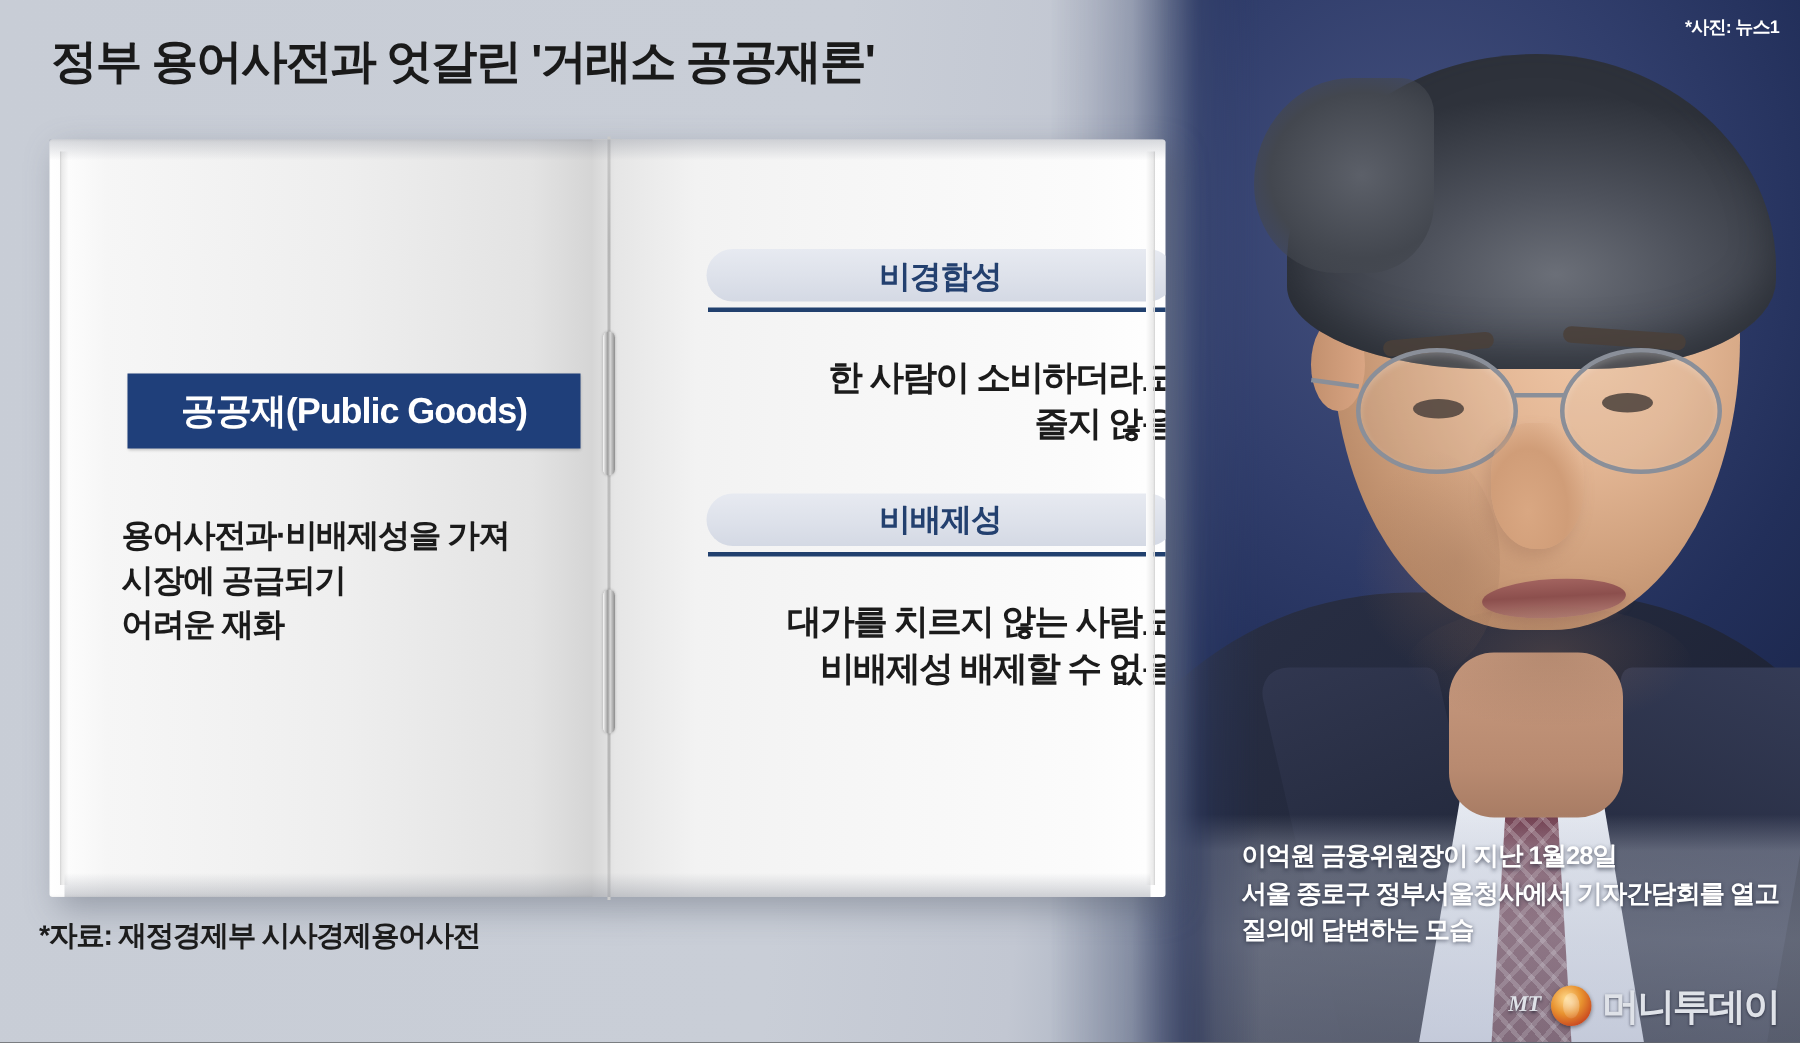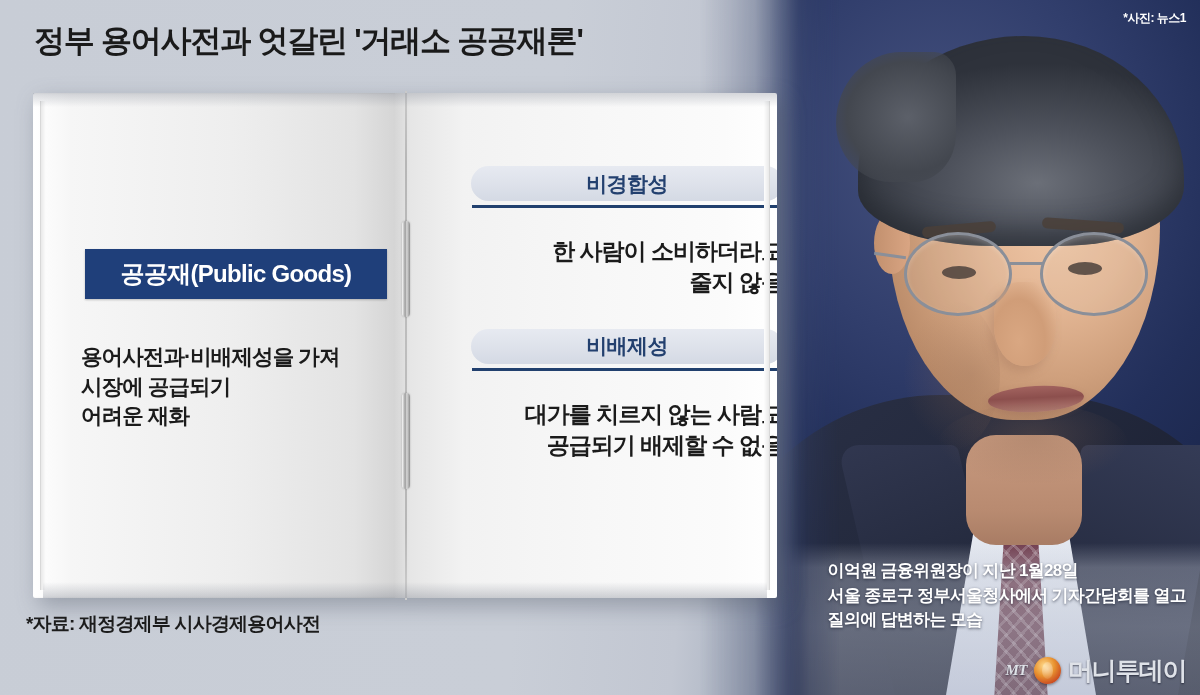--- a/index.html
+++ b/index.html
@@ -580,21 +580,21 @@
             <div>한 사람이 소비하더라도</div>
             <div>줄지 않음</div>
           </div>
         </div>
 
         <div class="attr-block second">
           <div class="attr-pill">비배제성</div>
           <div class="attr-rule"></div>
           <div class="attr-text">
             <div>대가를 치르지 않는 사람도</div>
-            <div>공급되기 배제할 수 없음</div>
+            <div>비배제성 배제할 수 없음</div>
           </div>
         </div>
 
       </div>
     </div>
 
     <div class="spine">
       <div class="spine-line"></div>
       <div class="staple staple-top"></div>
       <div class="staple staple-bottom"></div>

